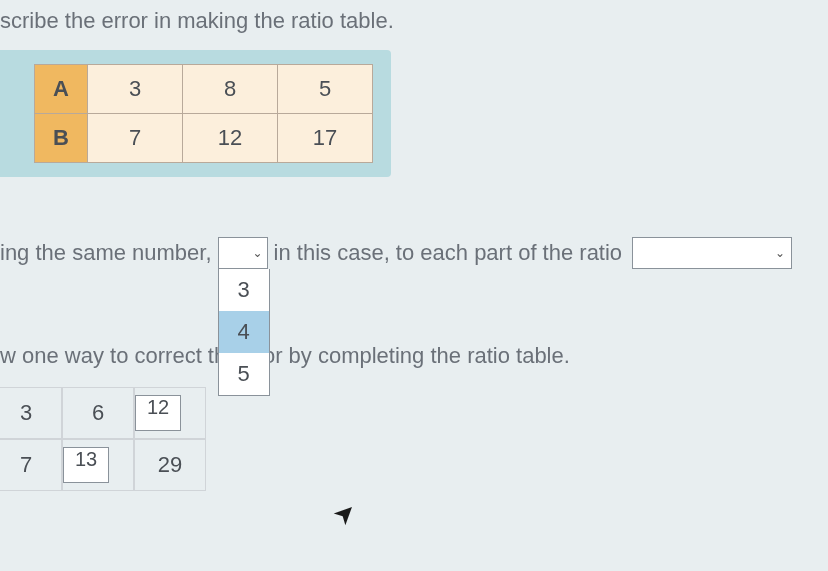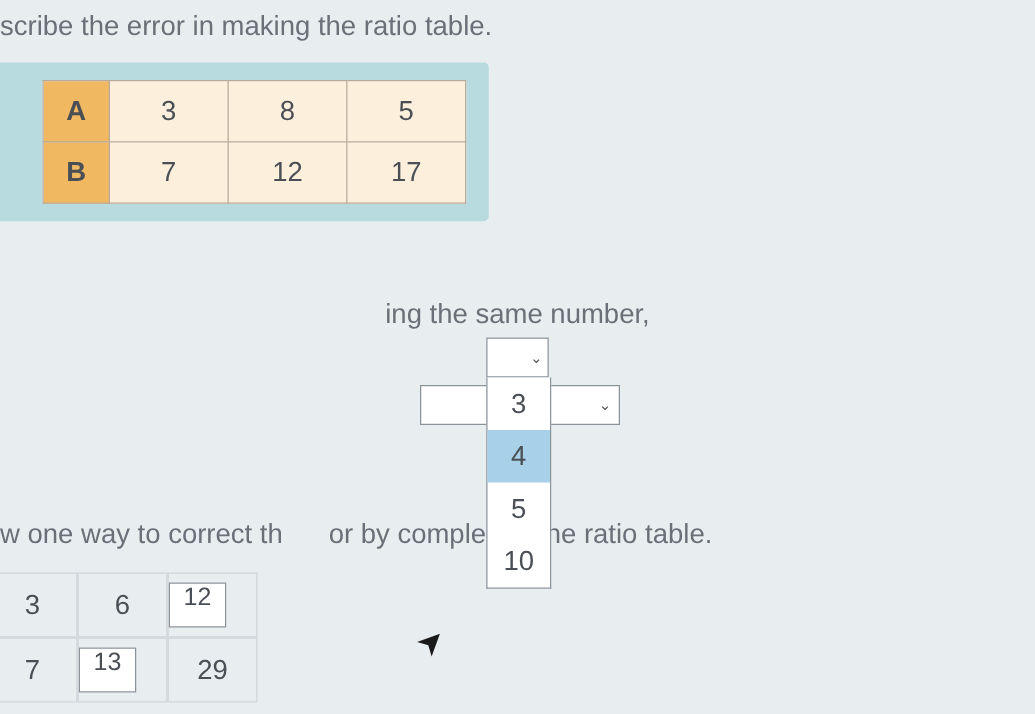--- a/index.html
+++ b/index.html
@@ -51,21 +51,20 @@
     background: #fcefdc;
   }
   .fill-line {
     margin-top: 56px;
     font-size: 22px;
     color: #6a7078;
     display: flex;
     align-items: center;
     flex-wrap: wrap;
     gap: 6px;
-    flex-direction: column;
   }
   .dropdown-box {
     display: inline-block;
     vertical-align: middle;
     position: relative;
   }
   .dd-selected {
     width: 50px;
     height: 32px;
     border: 1px solid #8a929a;
@@ -186,23 +185,23 @@
   <div class="fill-line">
     <span>ing the same number,</span>
     <span class="dropdown-box">
       <span class="dd-selected">
         <span class="chev">⌄</span>
       </span>
       <span class="dd-list">
         <div>3</div>
         <div class="hl">4</div>
         <div>5</div>
-        <div>10</div>
       </span>
     </span>
+    <span>in this case, to each part of the ratio</span>
     <span class="dropdown-wide">
       <span class="chev">⌄</span>
     </span>
   </div>
 
   <div class="instr2">
     <span>w one way to correct th</span>&nbsp;&nbsp;&nbsp;&nbsp;&nbsp;&nbsp;<span>or by completing the ratio table.</span>
   </div>
 
   <table class="answer">

